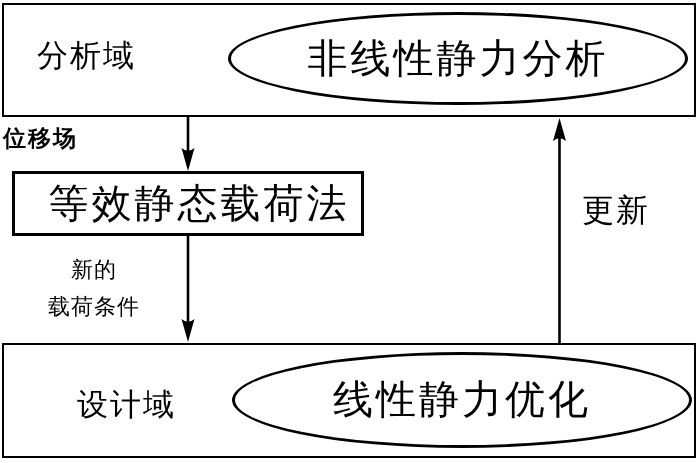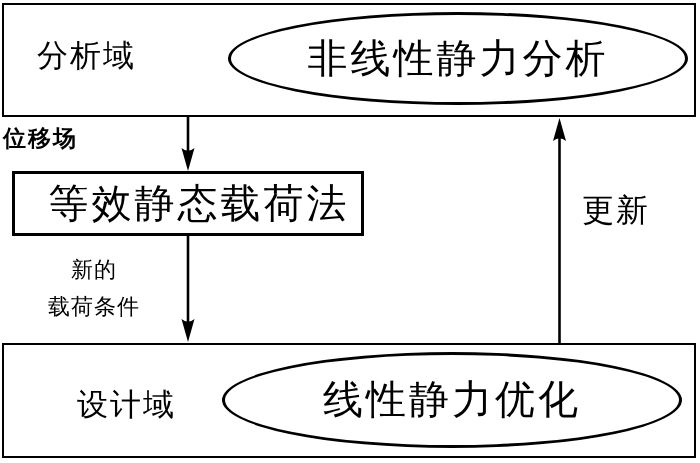--- a/index.html
+++ b/index.html
@@ -31,21 +31,21 @@
   }
   .ellipse {
     position: absolute;
     box-sizing: border-box;
     border: 3px solid #000000;
     border-radius: 50%;
     display: flex; align-items: center; justify-content: center;
     background: transparent;
   }
   #top-ellipse    { left: 228px; top: 12px;  width: 460px; height: 93px; }
-  #bottom-ellipse { left: 222px; top: 352px; width: 460px; height: 96px; font-family: Liberation Serif, serif; }
+  #bottom-ellipse { left: 232px; top: 352px; width: 460px; height: 96px; font-family: Liberation Serif, serif; }
   .shape-text {
     font-size: 40px;
     letter-spacing: 3px;
     white-space: nowrap;
     line-height: 1;
   }
   .txt {
     position: absolute;
     font-size: 31px;
     letter-spacing: 2px;

